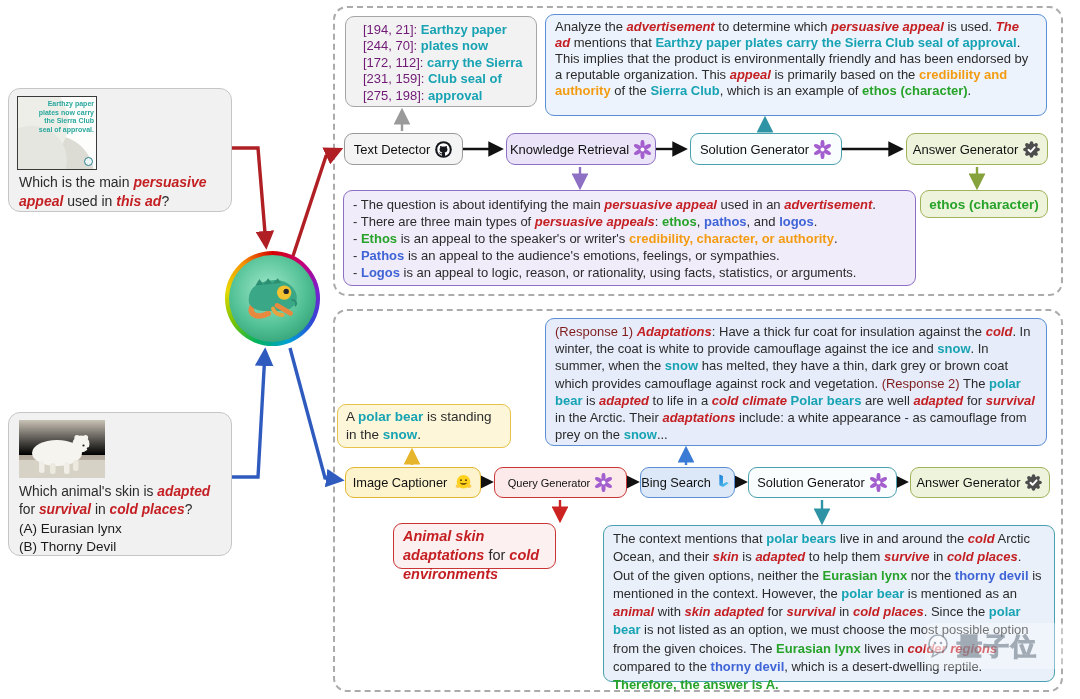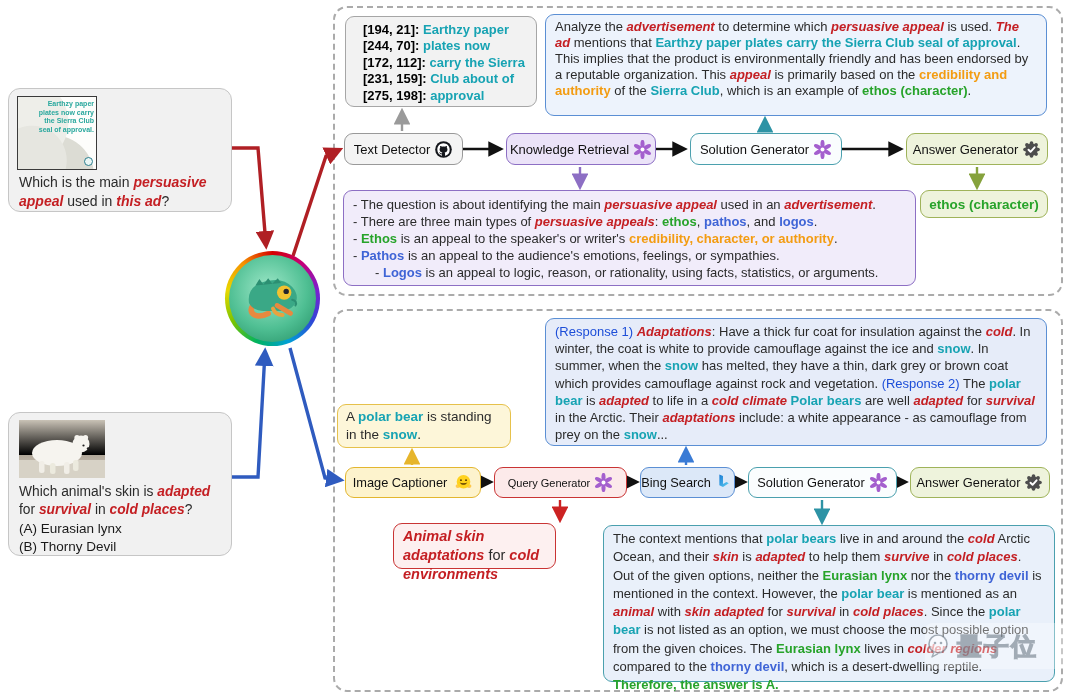--- a/index.html
+++ b/index.html
@@ -6,27 +6,27 @@
   #stage{position:relative;width:1080px;height:699px;background:#ffffff;
          font-family:"Liberation Sans",sans-serif;overflow:hidden;color:#222;}
   .abs{position:absolute;box-sizing:border-box;}
   
   .panel{border:2px dashed #ababab;border-radius:14px;background:transparent;}
   
   .cbox{border-radius:9px;border:1.6px solid #999;background:#f3f3f3;z-index:2;}
   .txt{font-size:13px;line-height:16.4px;}
   
   .s-k{color:#2b2b2b;}
-  .s-kb{color:#000000;font-weight:700;padding-left:8px;}
+  .s-kb{color:#701a75;font-weight:400;padding-left:8px;}
   .s-r{color:#c41f23;font-weight:700;font-style:italic;}
   .s-t{color:#17a3b3;font-weight:700;}
   .s-o{color:#f39c12;font-weight:700;}
   .s-g{color:#27a32a;font-weight:700;}
   .s-b{color:#3f64d6;font-weight:700;}
-  .s-gy{color:#1d4ed8;}
+  .s-gy{color:#7f1d1d;}
   
   .mod{display:flex;align-items:center;justify-content:center;gap:4px;
        font-size:13px;white-space:nowrap;color:#111;border-radius:9px;
        border:1.7px solid #999;background:#f4f4f4;z-index:2;height:32px;}
   .icn{width:19px;height:19px;flex:0 0 auto;}
   
   .qcard{background:#f1f1f1;border:1.8px solid #c6c6c6;border-radius:12px;z-index:2;}
   .optline{font-size:13.5px;line-height:19.5px;color:#1a1a1a;}
   
   .ocr-row{white-space:nowrap;}
@@ -163,21 +163,21 @@
         <circle cx="66.5" cy="40.5" r="3.4" fill="#24242c"></circle>
         <path d="M74 51 q7 2 4 7" stroke="#2c8f72" stroke-width="2.5" fill="none" stroke-linecap="round"></path>
       </svg>
     </div>
   </div>
 
   <div class="abs cbox" style="left:345px;top:16px;width:192px;height:91px;padding:5px 9px;background:#f2f2f2;border-color:#a6a6a6;">
     <div class="txt ocr-row"><span class="s-kb">[194, 21]: </span><span class="s-t">Earthzy paper</span></div>
     <div class="txt ocr-row"><span class="s-kb">[244, 70]: </span><span class="s-t">plates now</span></div>
     <div class="txt ocr-row"><span class="s-kb">[172, 112]: </span><span class="s-t">carry the Sierra</span></div>
-    <div class="txt ocr-row"><span class="s-kb">[231, 159]: </span><span class="s-t">Club about of</span></div>
+    <div class="txt ocr-row"><span class="s-kb">[231, 159]: </span><span class="s-t">Club seal of</span></div>
     <div class="txt ocr-row"><span class="s-kb">[275, 198]: </span><span class="s-t">approval</span></div>
   </div>
 
   <div class="abs cbox txt" style="left:545px;top:14px;width:502px;height:102px;padding:4px 9px;background:#edf3fc;border-color:#5b8fd4;line-height:15.9px;"><span class="s-k">Analyze the </span><span class="s-r">advertisement</span><span class="s-k"> to determine which </span><span class="s-r">persuasive appeal</span><span class="s-k"> is used. </span><span class="s-r">The ad</span><span class="s-k"> mentions that </span><span class="s-t">Earthzy paper plates carry the Sierra Club seal of approval</span><span class="s-k">. This implies that the product is environmentally friendly and has been endorsed by a reputable organization. This </span><span class="s-r">appeal</span><span class="s-k"> is primarily based on the </span><span class="s-o">credibility and authority</span><span class="s-k"> of the </span><span class="s-t">Sierra Club</span><span class="s-k">, which is an example of </span><span class="s-g">ethos (character)</span><span class="s-k">.</span></div>
 
   <div class="abs mod" style="left:344px;top:133px;width:119px;">
     <span>Text Detector</span>
     <svg class="icn" viewBox="0 0 24 24">
       <circle cx="12" cy="12" r="10.5" fill="#15171c"></circle>
       <g transform="translate(12,12) scale(0.78) translate(-12,-12)">
@@ -232,21 +232,21 @@
         </g>
       <path d="M8.2 12.3l2.6 2.6 5.1-5.7" stroke="#fff" stroke-width="2.4" fill="none" stroke-linecap="round" stroke-linejoin="round"></path>
     </svg>
   </div>
 
   <div class="abs cbox" style="left:343px;top:190px;width:573px;height:96px;padding:5px 9px;background:#f1ecfa;border-color:#8d6fc4;">
     <div class="txt" style="line-height:17px;"><span class="s-k">- The question is about identifying the main </span><span class="s-r">persuasive appeal</span><span class="s-k"> used in an </span><span class="s-r">advertisement</span><span class="s-k">.</span></div>
     <div class="txt" style="line-height:17px;"><span class="s-k">- There are three main types of </span><span class="s-r">persuasive appeals</span><span class="s-k">: </span><span class="s-g">ethos</span><span class="s-k">, </span><span class="s-b">pathos</span><span class="s-k">, and </span><span class="s-b">logos</span><span class="s-k">.</span></div>
     <div class="txt" style="line-height:17px;"><span class="s-k">- </span><span class="s-g">Ethos</span><span class="s-k"> is an appeal to the speaker's or writer's </span><span class="s-o">credibility, character, or authority</span><span class="s-k">.</span></div>
     <div class="txt" style="line-height:17px;"><span class="s-k">- </span><span class="s-b">Pathos</span><span class="s-k"> is an appeal to the audience's emotions, feelings, or sympathies.</span></div>
-    <div class="txt" style="line-height:17px;margin-left:22px;"><span class="s-k">- </span><span class="s-b">Logos</span><span class="s-k"> is an appeal to logic, reason, or rationality, using facts, statistics, or arguments.</span></div>
+    <div class="txt" style="line-height:17px;"><span class="s-k">- </span><span class="s-b">Logos</span><span class="s-k"> is an appeal to logic, reason, or rationality, using facts, statistics, or arguments.</span></div>
   </div>
 
   <div class="abs cbox" style="left:920px;top:190px;width:128px;height:28px;background:#eef3dc;border-color:#9fb35a;display:flex;align-items:center;justify-content:center;">
     <span style="color:#27a32a;font-weight:700;font-size:13.5px;">ethos (character)</span>
   </div>
 
   <div class="abs cbox txt" style="left:545px;top:318px;width:502px;height:128px;padding:4px 9px;background:#e6ecf9;border-color:#5b8fd4;line-height:17.2px;"><span class="s-gy">(Response 1) </span><span class="s-r">Adaptations</span><span class="s-k">: Have a thick fur coat for insulation against the </span><span class="s-r">cold</span><span class="s-k">. In winter, the coat is white to provide camouflage against the ice and </span><span class="s-t">snow</span><span class="s-k">. In summer, when the </span><span class="s-t">snow</span><span class="s-k"> has melted, they have a thin, dark grey or brown coat which provides camouflage against rock and vegetation. </span><span class="s-gy">(Response 2) </span><span class="s-k">The </span><span class="s-t">polar bear</span><span class="s-k"> is </span><span class="s-r">adapted</span><span class="s-k"> to life in a </span><span class="s-r">cold climate</span><span class="s-k"> </span><span class="s-t">Polar bears</span><span class="s-k"> are well </span><span class="s-r">adapted</span><span class="s-k"> for </span><span class="s-r">survival</span><span class="s-k"> in the Arctic. Their </span><span class="s-r">adaptations</span><span class="s-k"> include: a white appearance - as camouflage from prey on the </span><span class="s-t">snow</span><span class="s-k">...</span></div>
 
   <div class="abs cbox" style="left:337px;top:404px;width:174px;height:44px;padding:3px 8px;background:#fdf6d9;border-color:#e6c14b;font-size:13.5px;line-height:18px;"><span class="s-k">A </span><span class="s-t">polar bear</span><span class="s-k"> is standing in the </span><span class="s-t">snow</span><span class="s-k">.</span></div>
 

